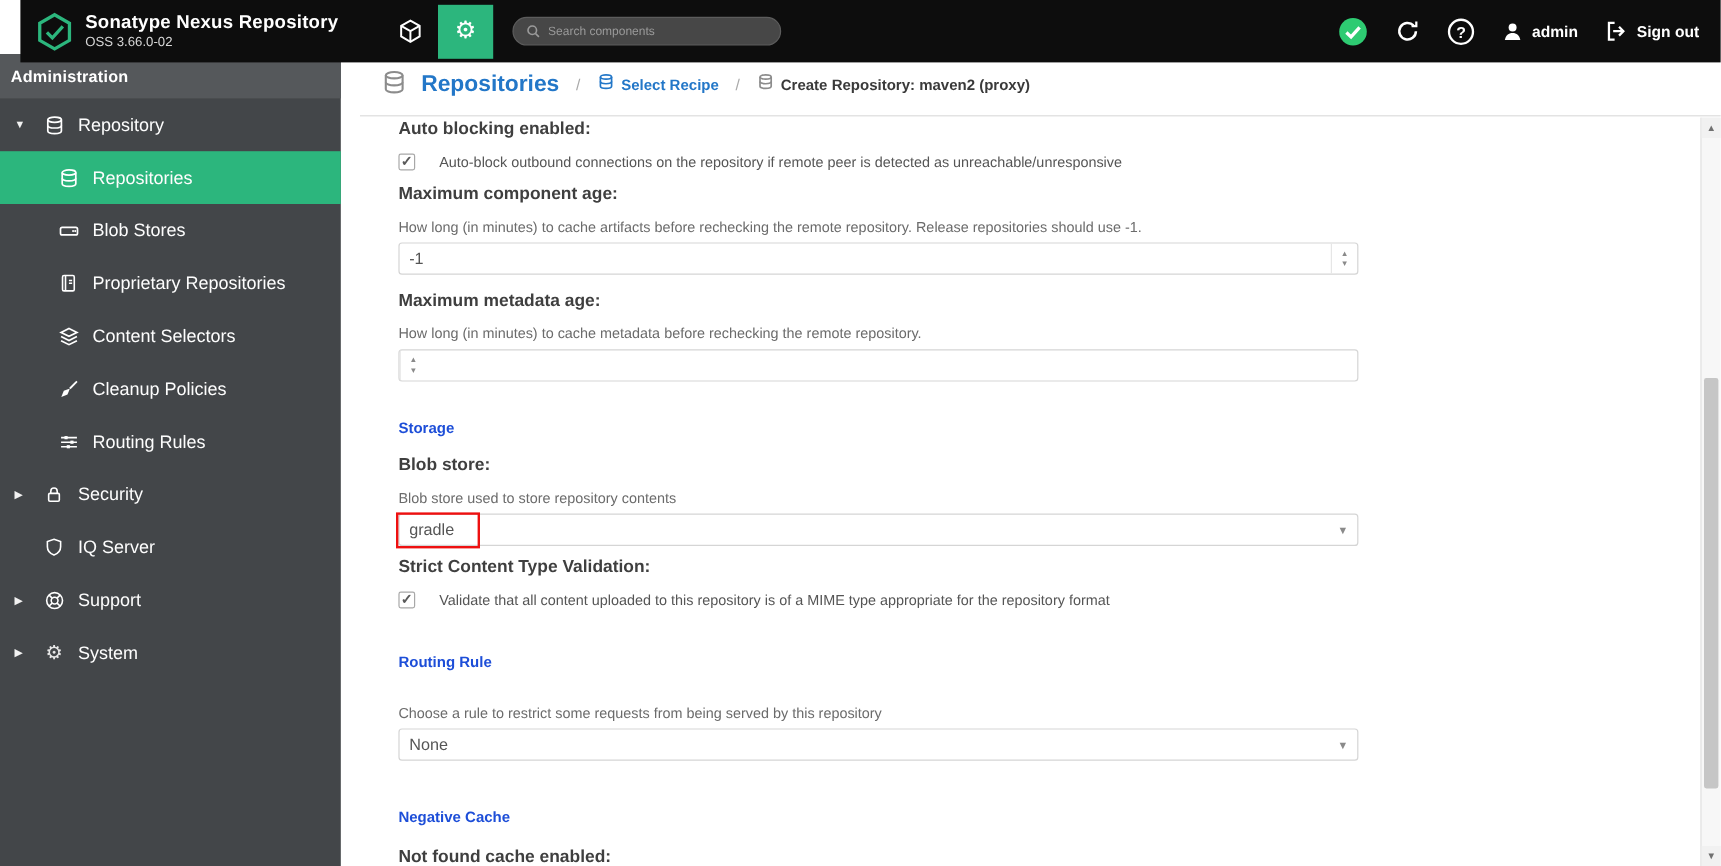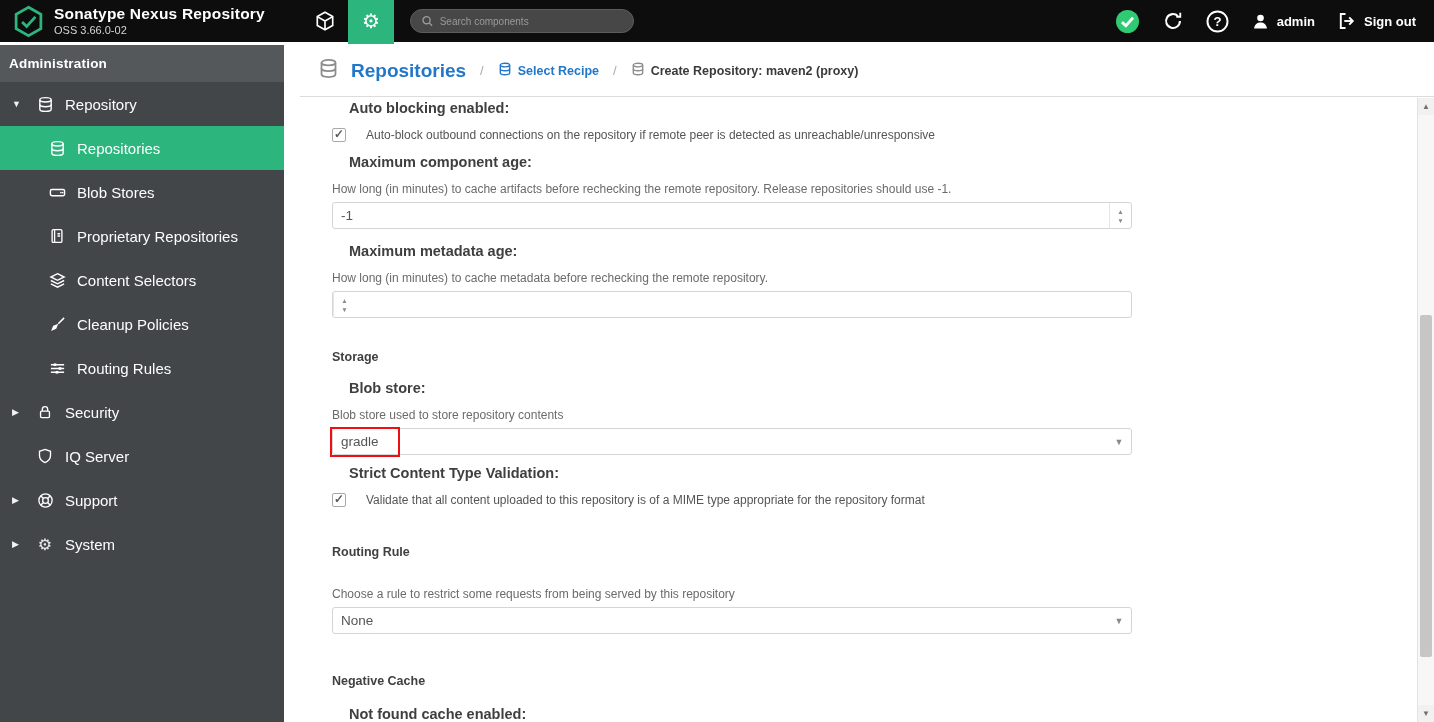--- a/index.html
+++ b/index.html
@@ -1,21 +1,21 @@
 <!DOCTYPE html>
 <html><head>
 <meta charset="utf-8">
 <style>
   *{margin:0;padding:0;box-sizing:border-box}
   html,body{width:1434px;height:722px;overflow:hidden}
   body{font-family:"Liberation Sans",sans-serif;background:#fff;color:#333}
   .app{position:relative;width:1434px;height:722px;overflow:hidden}
 
   
-  .topbar{position:absolute;top:0;left:0;right:0;height:42px;background:#0d0d0d;display:flex;align-items:center;color:#fff;z-index:30}
+  .topbar{position:absolute;top:0;left:17px;right:0;height:52px;background:#0d0d0d;display:flex;align-items:center;color:#fff;z-index:30}
   .brand{display:flex;align-items:center;gap:9px;padding:0 12px;width:302px;flex-shrink:0}
   .brand-text{line-height:1.1}
   .brand-title{font-size:15.5px;font-weight:bold;letter-spacing:.2px;white-space:nowrap}
   .brand-sub{font-size:11px;color:#d6d6d6;margin-top:2px}
   .mode{width:46px;height:45px;display:flex;align-items:center;justify-content:center;cursor:pointer}
   .mode.active{background:#2cb67d}
   .gear-glyph{font-size:20px;color:#fff;line-height:1}
   .search-wrap{margin-left:16px;display:flex;align-items:center;background:#474747;border:1px solid #5c5c5c;border-radius:12px;height:24px;width:224px;padding:0 10px;gap:6px}
   .search-input{background:transparent;border:0;outline:none;color:#e5e5e5;font-size:10px;width:100%;font-family:inherit}
   .search-input::placeholder{color:#9a9a9a}
@@ -39,31 +39,31 @@
   .breadcrumb{height:52px;display:flex;align-items:center;border-bottom:1px solid #dcdcdc;padding-left:18px;gap:10px;background:#fff}
   .bc-db-big{color:#8c8c8c}
   .bc-title{color:#2377c8;font-size:19px;font-weight:bold;margin-left:2px}
   .bc-sep{color:#a9a9a9;font-size:13px;padding:0 4px}
   .bc-item{display:flex;align-items:center;gap:6px}
   .bc-link{color:#2377c8;font-size:12.5px;font-weight:bold;cursor:pointer}
   .bc-current{color:#3a3a3a;font-size:12.5px;font-weight:bold}
 
   .content{position:absolute;top:53px;left:0;right:17px;bottom:0;overflow:hidden;padding:2px 0 0 32px;background:#fff}
 
-  .field-label{font-size:14.5px;font-weight:bold;color:#3f3f3f;margin:0 17px 12px}
+  .field-label{font-size:14.5px;font-weight:bold;color:#3f3f3f;margin:0 0 12px}
   .help{font-size:12px;color:#6b6b6b;margin:0 0 6px}
   .checkbox-row{display:flex;align-items:center;gap:20px;margin:0 0 12px;font-size:12px;color:#555;cursor:pointer}
   .checkbox-row input[type=checkbox]{appearance:none;-webkit-appearance:none;width:14px;height:14px;border:1px solid #a8a8a8;border-radius:2px;background:#fff;position:relative;flex-shrink:0;cursor:pointer}
   .checkbox-row input[type=checkbox]:checked::after{content:"✓";position:absolute;left:1px;top:-2px;font-size:12px;font-weight:bold;color:#5a5a5a}
   .control{width:800px;height:27px;border:1px solid #d5d5d5;border-radius:3px;display:flex;align-items:center;position:relative;background:#fff;margin-bottom:10px}
   .control input{border:0;outline:0;flex:1;padding:0 8px;font-size:13.5px;color:#555;font-family:inherit;background:transparent}
   .spinner{width:22px;height:100%;border-left:1px solid #e6e6e6;display:flex;flex-direction:column;align-items:center;justify-content:center;color:#8a8a8a;font-size:6.5px;line-height:7px;gap:2px;cursor:pointer}
   .select-value{flex:1;padding:0 8px;font-size:13.5px;color:#555}
   .select-arrow{width:24px;text-align:center;color:#8a8a8a;font-size:9px}
-  .section-label{font-size:12.5px;font-weight:bold;color:#404040}
+  .section-label{font-size:12.5px;font-weight:bold;color:#1d4ed8}
   .annotation-box{position:absolute;left:-3px;top:-2px;width:70px;height:30px;border:2px solid #ee1010;pointer-events:none;z-index:5}
 
   .mt32{margin-top:32px}
   .mt38{margin-top:38px}
   .mt26{margin-top:40px}
   .mb16{margin-bottom:16px}
   .mb18{margin-bottom:18px}
   .gap-after-routing{margin-top:28px}
 
   

